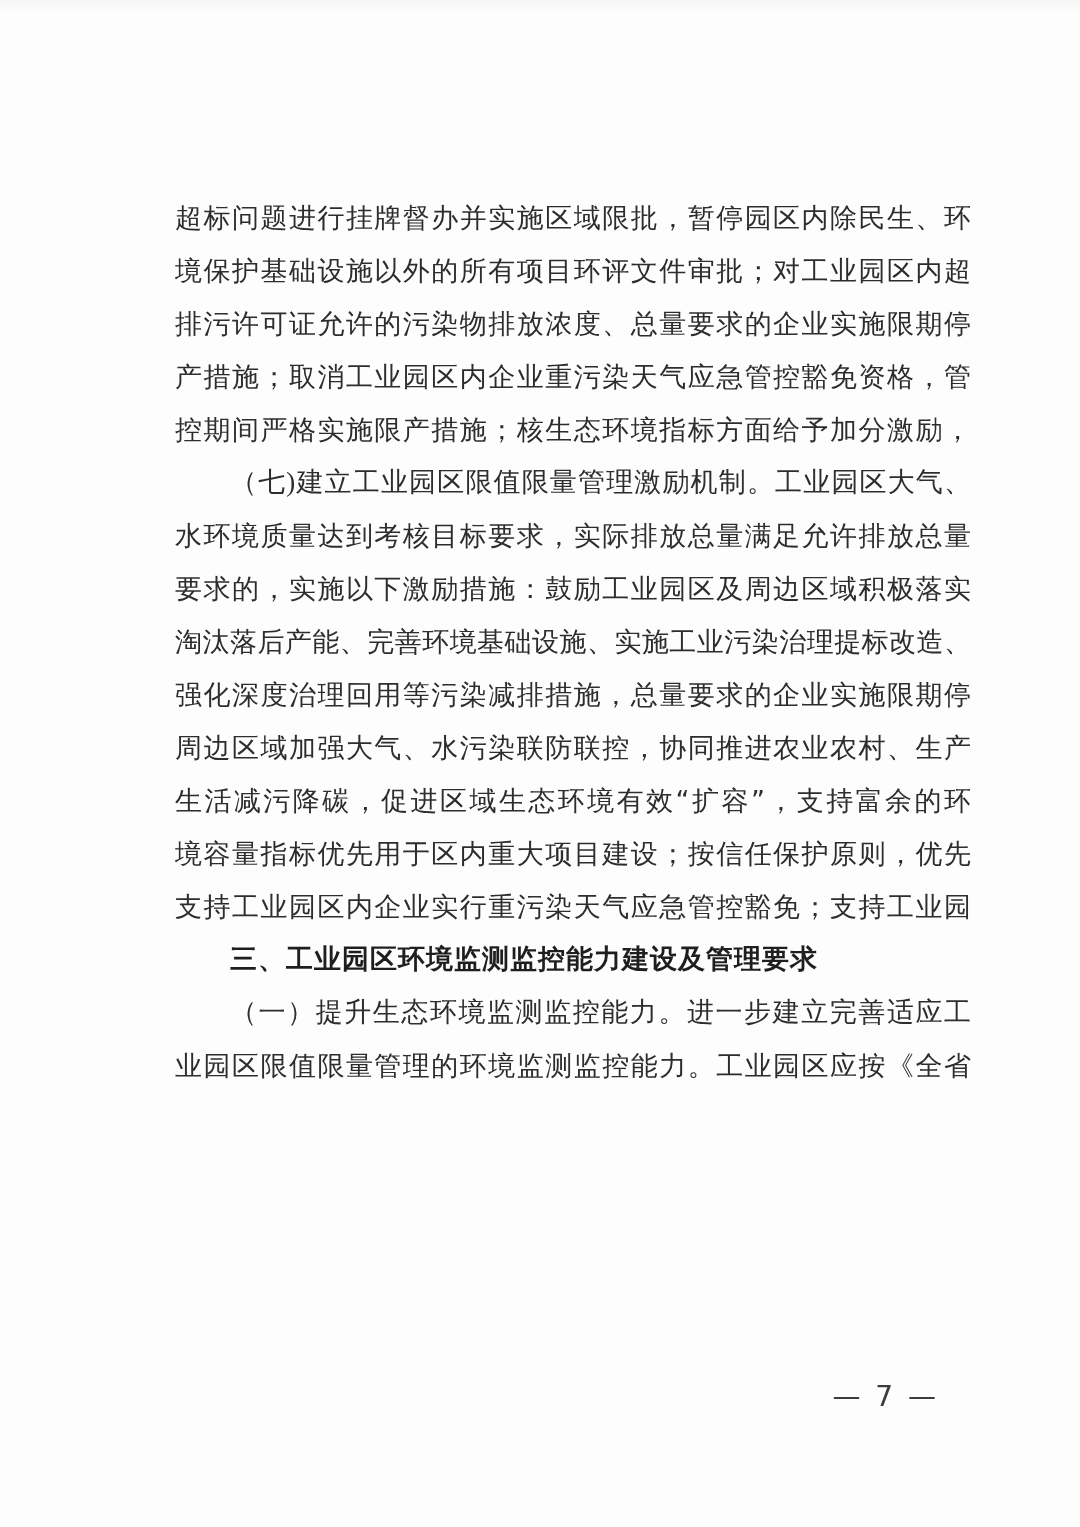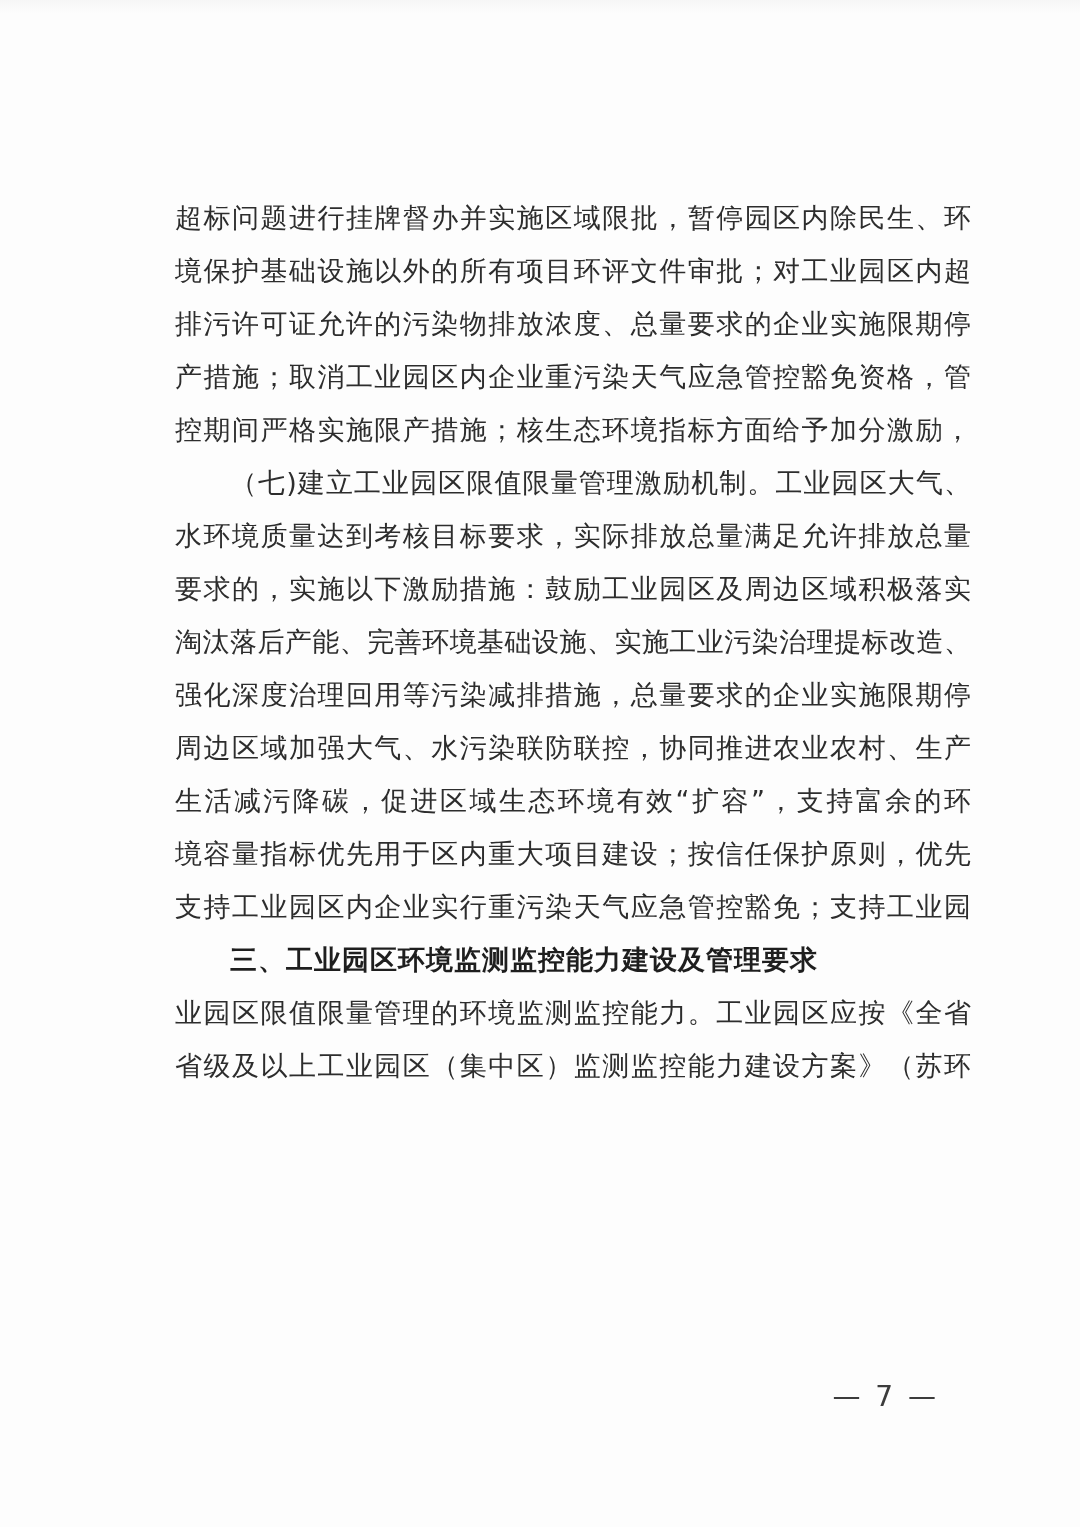--- a/index.html
+++ b/index.html
@@ -41,20 +41,21 @@
 
   
   .j {
     text-align: justify;
     text-align-last: justify;
   }
 
   
   .indent {
     text-indent: 55px;
+    font-family: Liberation Serif, serif;
   }
 
   .heading {
     font-weight: 700;
     color: #1e1e1e;
     letter-spacing: 1px;
   }
 
   .footer {
     position: absolute;
@@ -82,19 +83,19 @@
     <div class="line j indent">（七)建立工业园区限值限量管理激励机制。工业园区大气、</div>
     <div class="line j">水环境质量达到考核目标要求，实际排放总量满足允许排放总量</div>
     <div class="line j">要求的，实施以下激励措施：鼓励工业园区及周边区域积极落实</div>
     <div class="line j">淘汰落后产能、完善环境基础设施、实施工业污染治理提标改造、</div>
     <div class="line j">强化深度治理回用等污染减排措施，总量要求的企业实施限期停</div>
     <div class="line j">周边区域加强大气、水污染联防联控，协同推进农业农村、生产</div>
     <div class="line j">生活减污降碳，促进区域生态环境有效“扩容”，支持富余的环</div>
     <div class="line j">境容量指标优先用于区内重大项目建设；按信任保护原则，优先</div>
     <div class="line j">支持工业园区内企业实行重污染天气应急管控豁免；支持工业园</div>
     <div class="line heading indent">三、工业园区环境监测监控能力建设及管理要求</div>
+    <div class="line j indent">（一）提升生态环境监测监控能力。进一步建立完善适应工</div>
     <div class="line j">业园区限值限量管理的环境监测监控能力。工业园区应按《全省</div>
-    <div class="line j">省级及以上工业园区（集中区）监测监控能力建设方案》（苏环</div>
   </div>
 
   <div class="footer">— 7 —</div>
 
 </div>
 
 </body></html>

